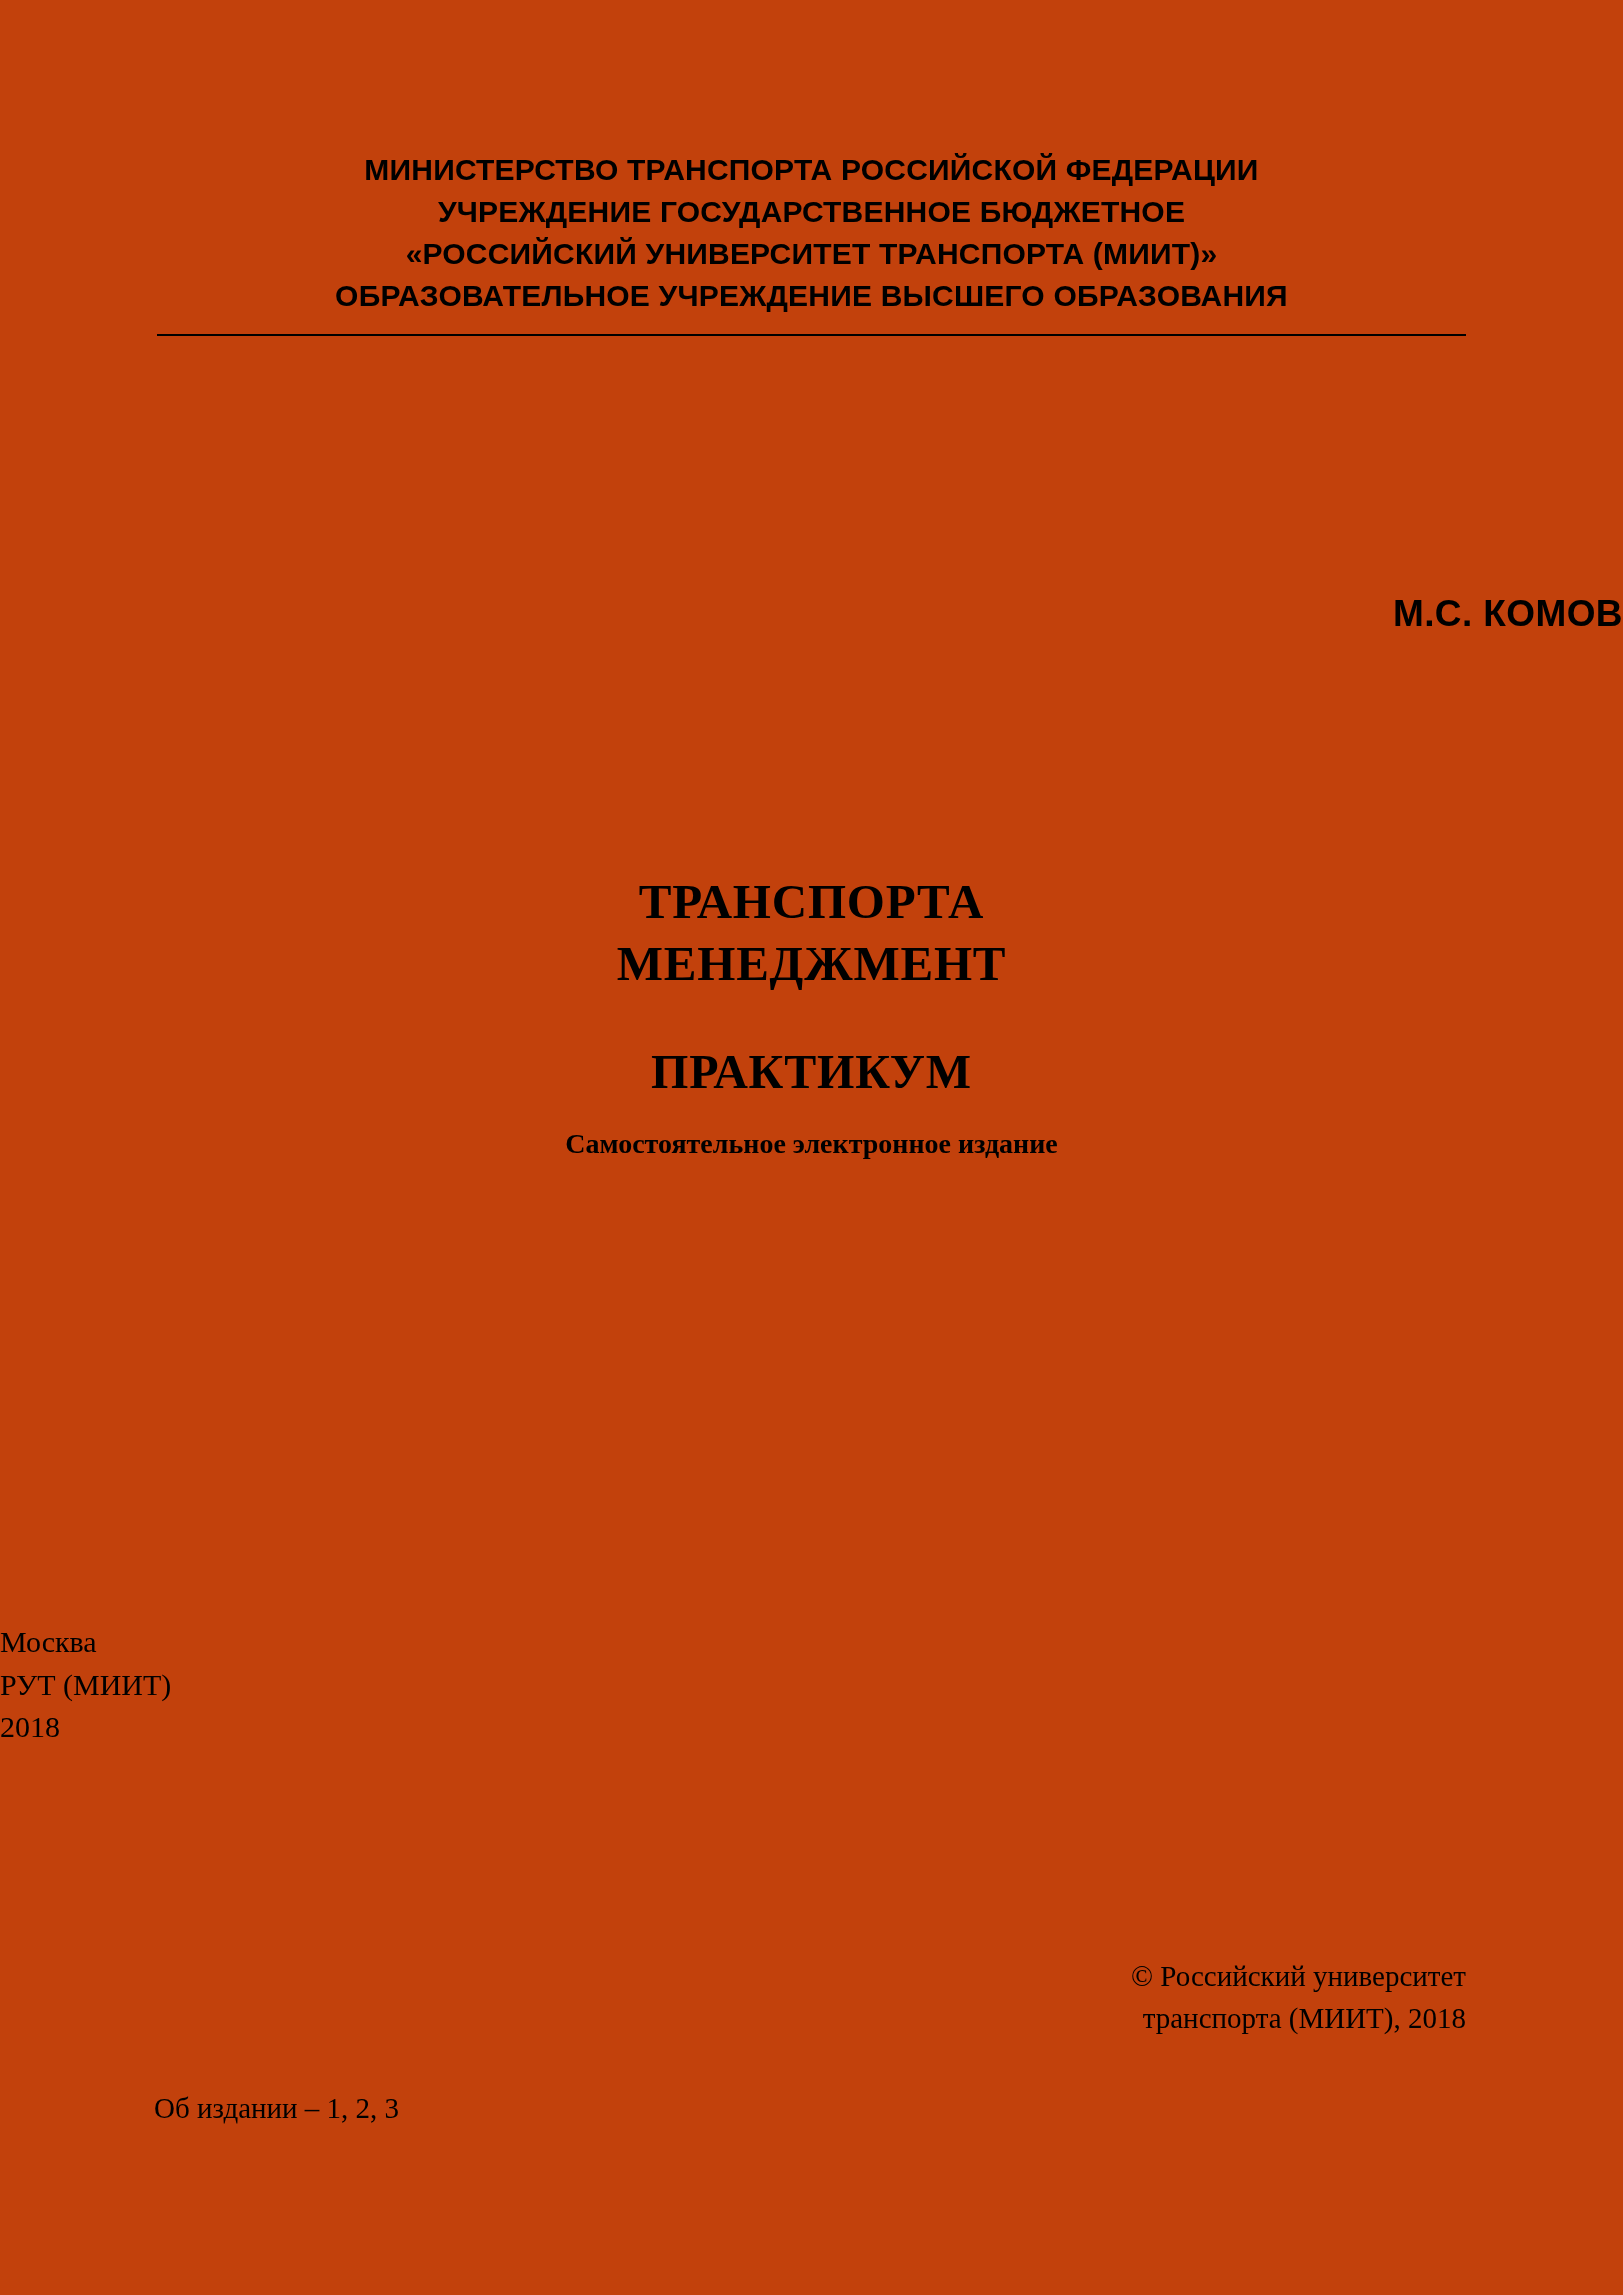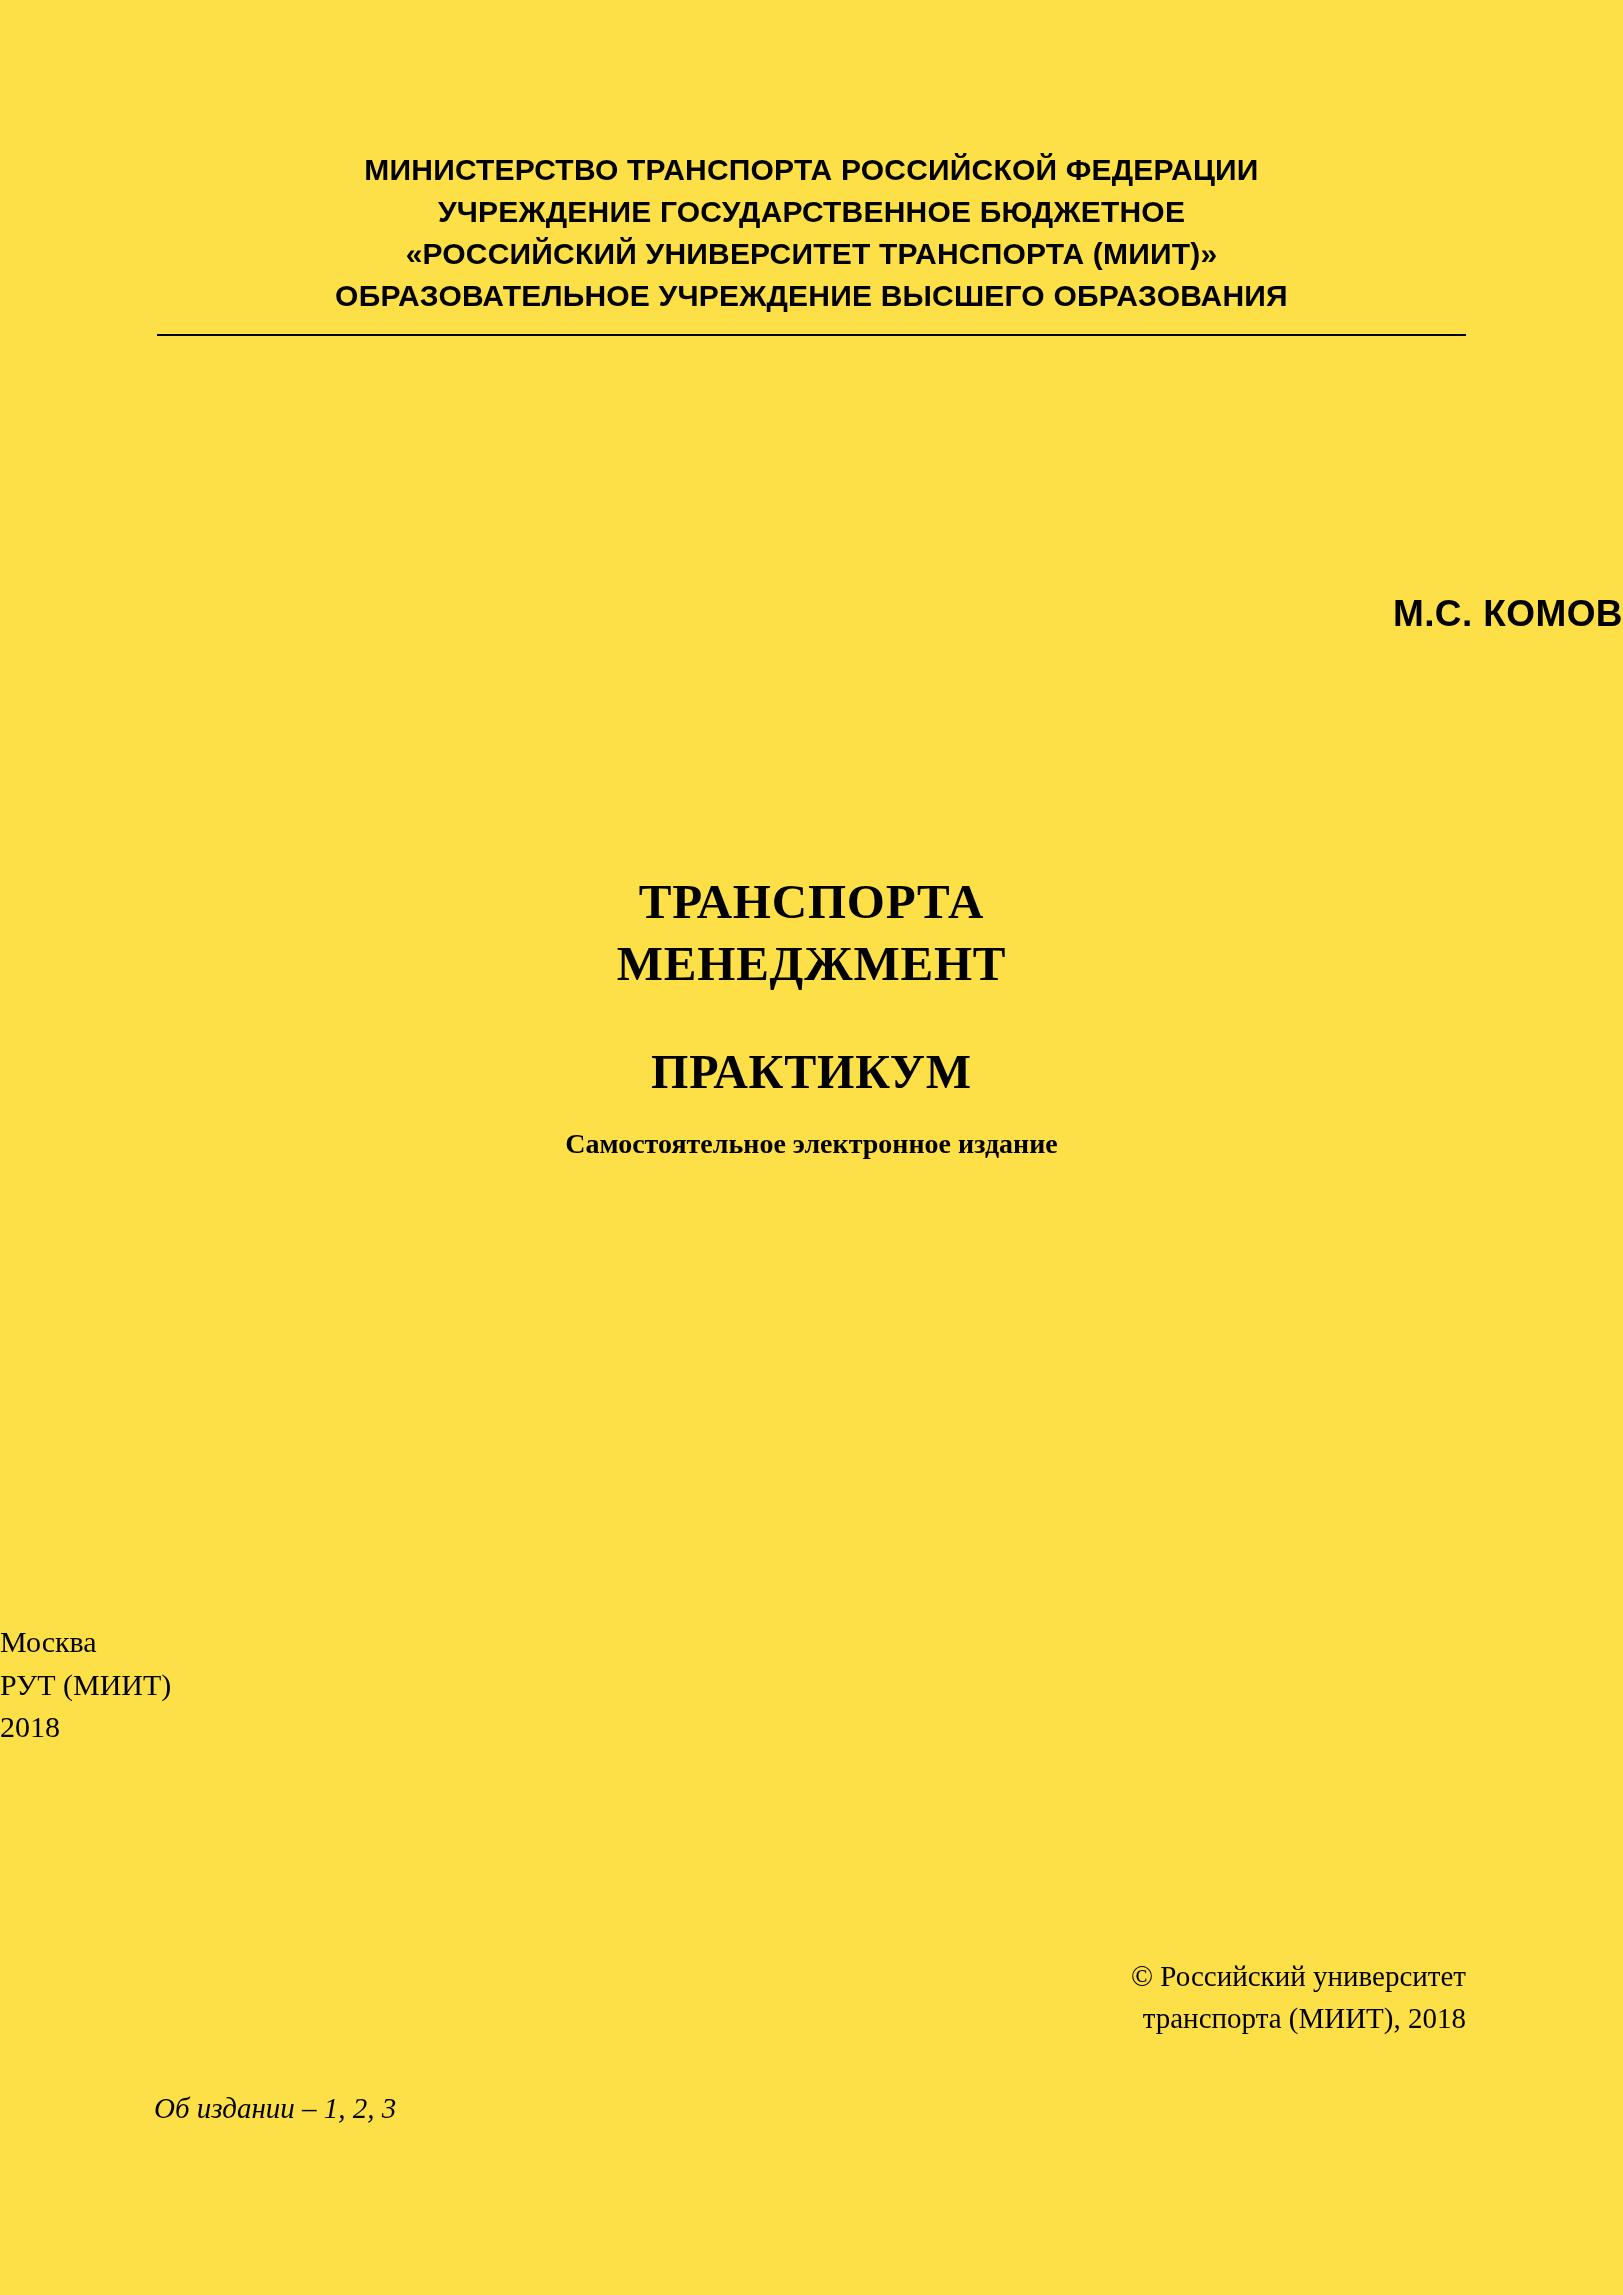--- a/index.html
+++ b/index.html
@@ -9,21 +9,21 @@
   }
   body {
     font-family: "Liberation Serif", "DejaVu Serif", serif;
     color: #000000;
   }
   .page {
     position: relative;
     width: 1623px;
     height: 2295px;
     margin: 0 auto;
-    background: #fde047;
+    background: #c2410c;
     overflow: hidden;
     box-sizing: border-box;
   }
 
   
   .header {
     position: absolute;
     top: 149px;
     left: 157px;
     right: 157px;
@@ -105,21 +105,20 @@
     text-align: right;
     font-size: 29px;
     line-height: 1.45;
   }
 
   
   .about-note {
     position: absolute;
     top: 2092px;
     left: 154px;
-    font-style: italic;
     font-size: 29px;
   }
 </style>
 </head>
 <body>
 
 <div class="page">
 
   <div class="header">
     <div class="header-line">МИНИСТЕРСТВО ТРАНСПОРТА РОССИЙСКОЙ ФЕДЕРАЦИИ</div>

